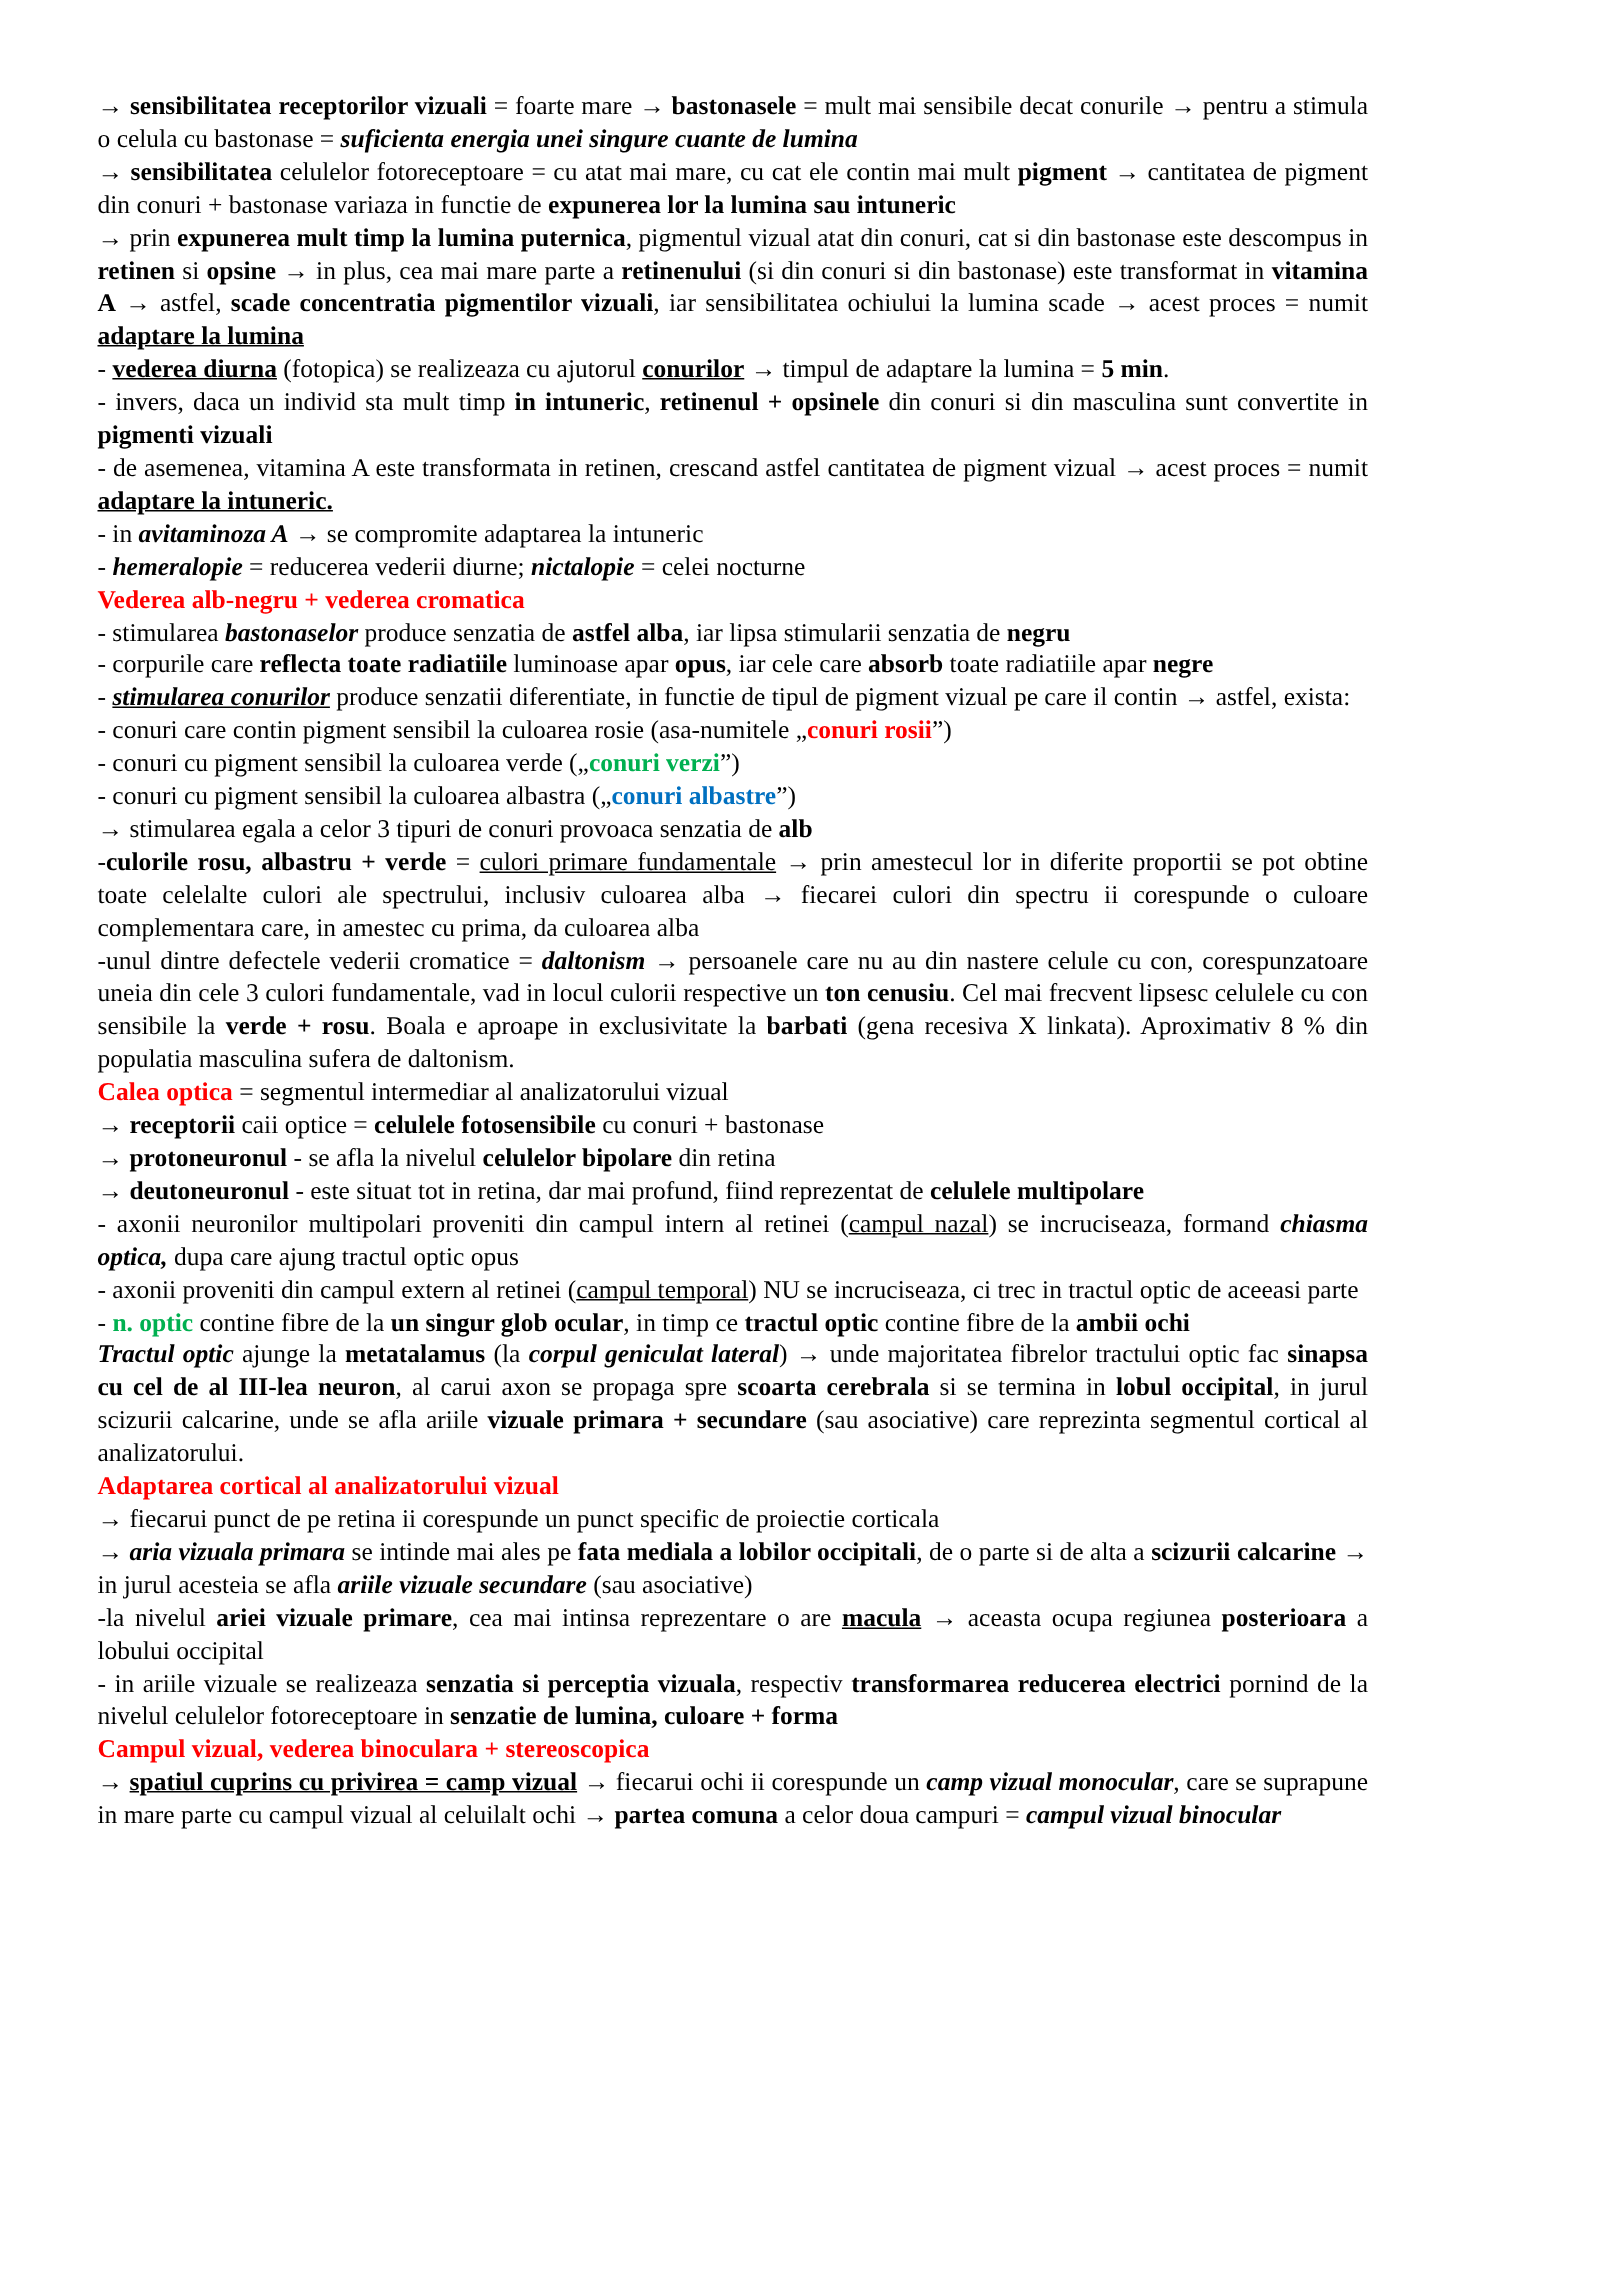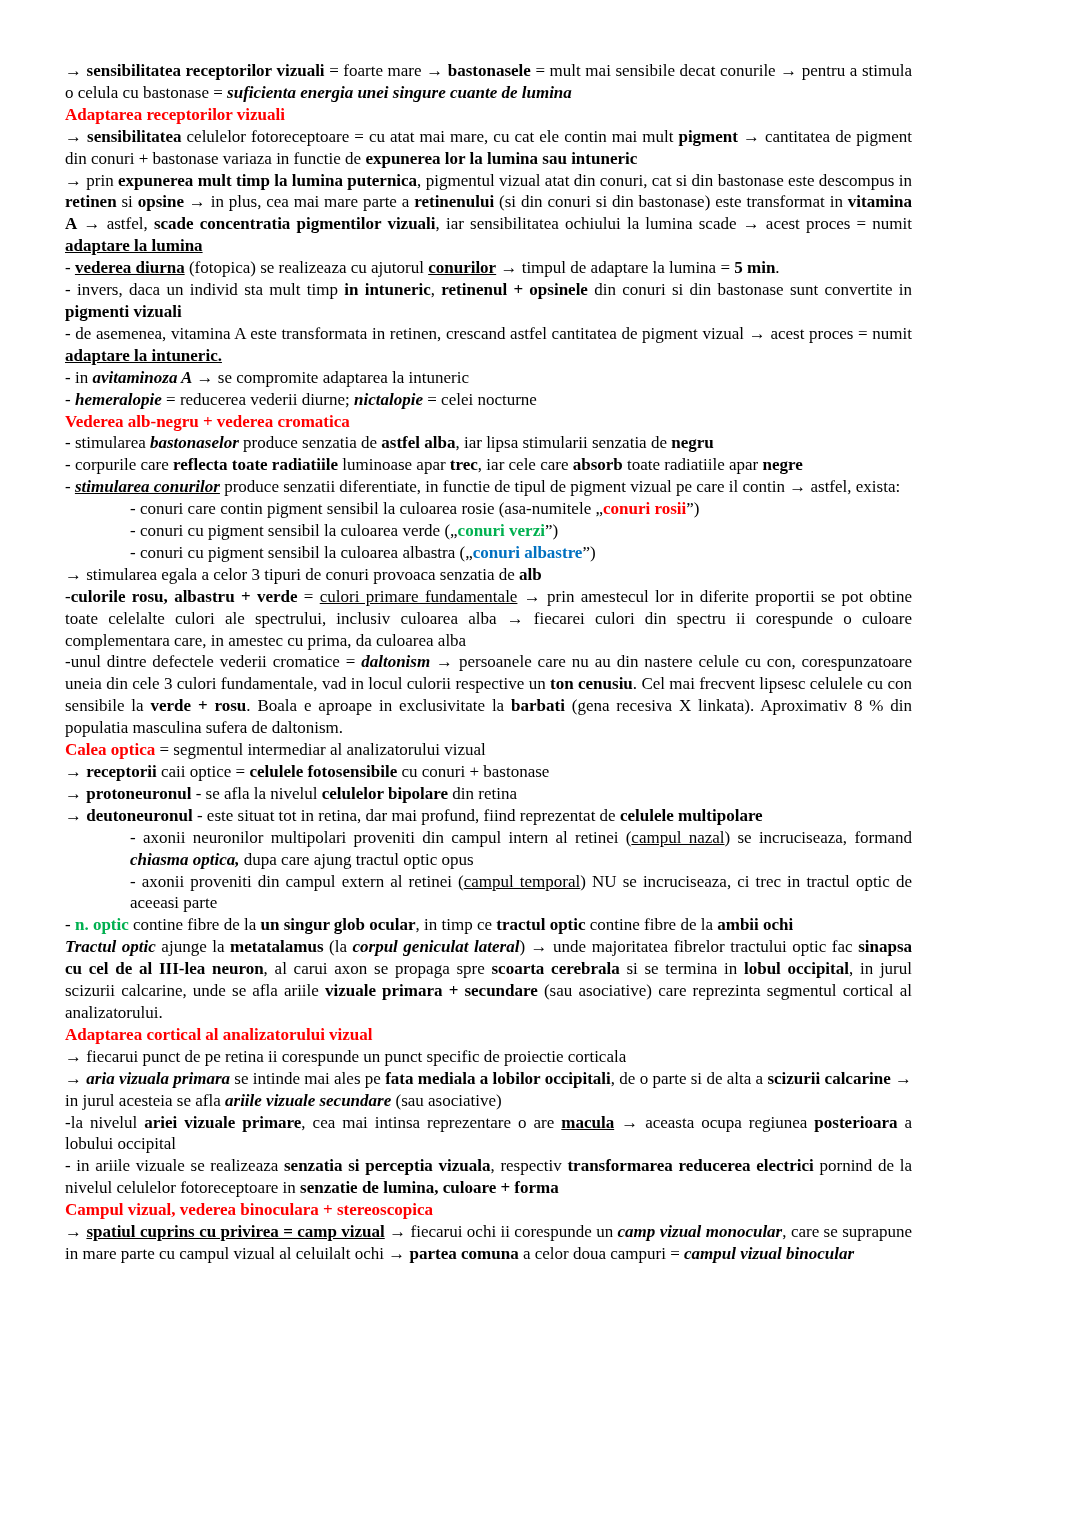--- a/index.html
+++ b/index.html
@@ -16,46 +16,44 @@
     font-family: "Liberation Serif", "DejaVu Serif", serif;
     font-size: 17px;
     line-height: 21.9px;
     color: #000000;
   }
   .doc p {
     margin: 0;
     text-align: justify;
   }
   .doc p.indent {
-    margin-left: 65px;
   }
   .f-b { font-weight: 700; }
   .f-i { font-style: italic; }
   .f-u { text-decoration: underline; }
   .f-R { color: var(--c-red, #ff0000); }
   .f-G { color: var(--c-green, #00b050); }
   .f-B { color: var(--c-blue, #0070c0); }
 </style>
 </head>
 <body>
 
 <div class="page">
   <div class="doc" id="doc-body">
       <p><span>→ </span><span class="f-b">sensibilitatea receptorilor vizuali</span><span> = foarte mare → </span><span class="f-b">bastonasele</span><span> = mult mai sensibile decat conurile → pentru a stimula o celula cu bastonase = </span><span class="f-b f-i">suficienta energia unei singure cuante de lumina</span></p>
-      <p><span class="f-b f-R">Adaptarea receptorilor vizuali</span></p>
       <p><span>→ </span><span class="f-b">sensibilitatea</span><span> celulelor fotoreceptoare = cu atat mai mare, cu cat ele contin mai mult </span><span class="f-b">pigment</span><span> → cantitatea de pigment din conuri + bastonase variaza in functie de </span><span class="f-b">expunerea lor la lumina sau intuneric</span></p>
       <p><span>→ prin </span><span class="f-b">expunerea mult timp la lumina puternica</span><span>, pigmentul vizual atat din conuri, cat si din bastonase este descompus in </span><span class="f-b">retinen</span><span> si </span><span class="f-b">opsine</span><span> → in plus, cea mai mare parte a </span><span class="f-b">retinenului</span><span> (si din conuri si din bastonase) este transformat in </span><span class="f-b">vitamina A</span><span> → astfel, </span><span class="f-b">scade concentratia pigmentilor vizuali</span><span>, iar sensibilitatea ochiului la lumina scade → acest proces = numit </span><span class="f-b f-u">adaptare la lumina</span></p>
       <p><span>- </span><span class="f-b f-u">vederea diurna</span><span> (fotopica) se realizeaza cu ajutorul </span><span class="f-b f-u">conurilor</span><span> → timpul de adaptare la lumina = </span><span class="f-b">5 min</span><span>.</span></p>
-      <p><span>- invers, daca un individ sta mult timp </span><span class="f-b">in intuneric</span><span>, </span><span class="f-b">retinenul + opsinele</span><span> din conuri si din bastonase sunt convertite in </span><span class="f-b">pigmenti vizuali</span></p>
+      <p><span>- invers, daca un individ sta mult timp </span><span class="f-b">in intuneric</span><span>, </span><span class="f-b">retinenul + opsinele</span><span> din conuri si din masculina sunt convertite in </span><span class="f-b">pigmenti vizuali</span></p>
       <p><span>- de asemenea, vitamina A este transformata in retinen, crescand astfel cantitatea de pigment vizual → acest proces = numit </span><span class="f-b f-u">adaptare la intuneric.</span></p>
       <p><span>- in </span><span class="f-b f-i">avitaminoza A</span><span> → se compromite adaptarea la intuneric</span></p>
       <p><span>- </span><span class="f-b f-i">hemeralopie</span><span> = reducerea vederii diurne; </span><span class="f-b f-i">nictalopie</span><span> = celei nocturne</span></p>
       <p><span class="f-b f-R">Vederea alb-negru + vederea cromatica</span></p>
       <p><span>- stimularea </span><span class="f-b f-i">bastonaselor</span><span> produce senzatia de </span><span class="f-b">astfel alba</span><span>, iar lipsa stimularii senzatia de </span><span class="f-b">negru</span></p>
-      <p><span>- corpurile care </span><span class="f-b">reflecta toate radiatiile</span><span> luminoase apar </span><span class="f-b">trec</span><span>, iar cele care </span><span class="f-b">absorb</span><span> toate radiatiile apar </span><span class="f-b">negre</span></p>
+      <p><span>- corpurile care </span><span class="f-b">reflecta toate radiatiile</span><span> luminoase apar </span><span class="f-b">opus</span><span>, iar cele care </span><span class="f-b">absorb</span><span> toate radiatiile apar </span><span class="f-b">negre</span></p>
       <p><span>- </span><span class="f-b f-i f-u">stimularea conurilor</span><span> produce senzatii diferentiate, in functie de tipul de pigment vizual pe care il contin → astfel, exista:</span></p>
       <p class="indent"><span>- conuri care contin pigment sensibil la culoarea rosie (asa-numitele „</span><span class="f-b f-R">conuri rosii</span><span>”)</span></p>
       <p class="indent"><span>- conuri cu pigment sensibil la culoarea verde („</span><span class="f-b f-G">conuri verzi</span><span>”)</span></p>
       <p class="indent"><span>- conuri cu pigment sensibil la culoarea albastra („</span><span class="f-b f-B">conuri albastre</span><span>”)</span></p>
       <p><span>→ stimularea egala a celor 3 tipuri de conuri provoaca senzatia de </span><span class="f-b">alb</span></p>
       <p><span>-</span><span class="f-b">culorile rosu, albastru + verde</span><span> = </span><span class="f-u">culori primare fundamentale</span><span> → prin amestecul lor in diferite proportii se pot obtine toate celelalte culori ale spectrului, inclusiv culoarea alba → fiecarei culori din spectru ii corespunde o culoare complementara care, in amestec cu prima, da culoarea alba</span></p>
       <p><span>-unul dintre defectele vederii cromatice = </span><span class="f-b f-i">daltonism</span><span> → persoanele care nu au din nastere celule cu con, corespunzatoare uneia din cele 3 culori fundamentale, vad in locul culorii respective un </span><span class="f-b">ton cenusiu</span><span>. Cel mai frecvent lipsesc celulele cu con sensibile la </span><span class="f-b">verde + rosu</span><span>. Boala e aproape in exclusivitate la </span><span class="f-b">barbati</span><span> (gena recesiva X linkata). Aproximativ 8 % din populatia masculina sufera de daltonism.</span></p>
       <p><span class="f-b f-R">Calea optica</span><span> = segmentul intermediar al analizatorului vizual</span></p>
       <p><span>→ </span><span class="f-b">receptorii</span><span> caii optice = </span><span class="f-b">celulele fotosensibile</span><span> cu conuri + bastonase</span></p>
       <p><span>→ </span><span class="f-b">protoneuronul</span><span> - se afla la nivelul </span><span class="f-b">celulelor bipolare</span><span> din retina</span></p>

